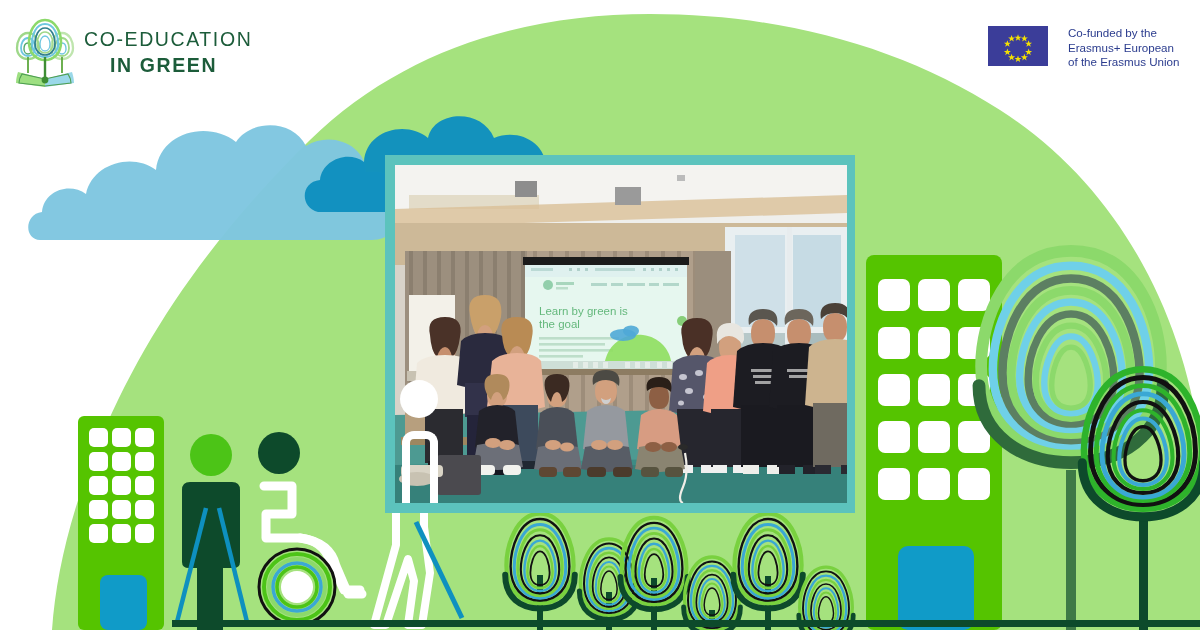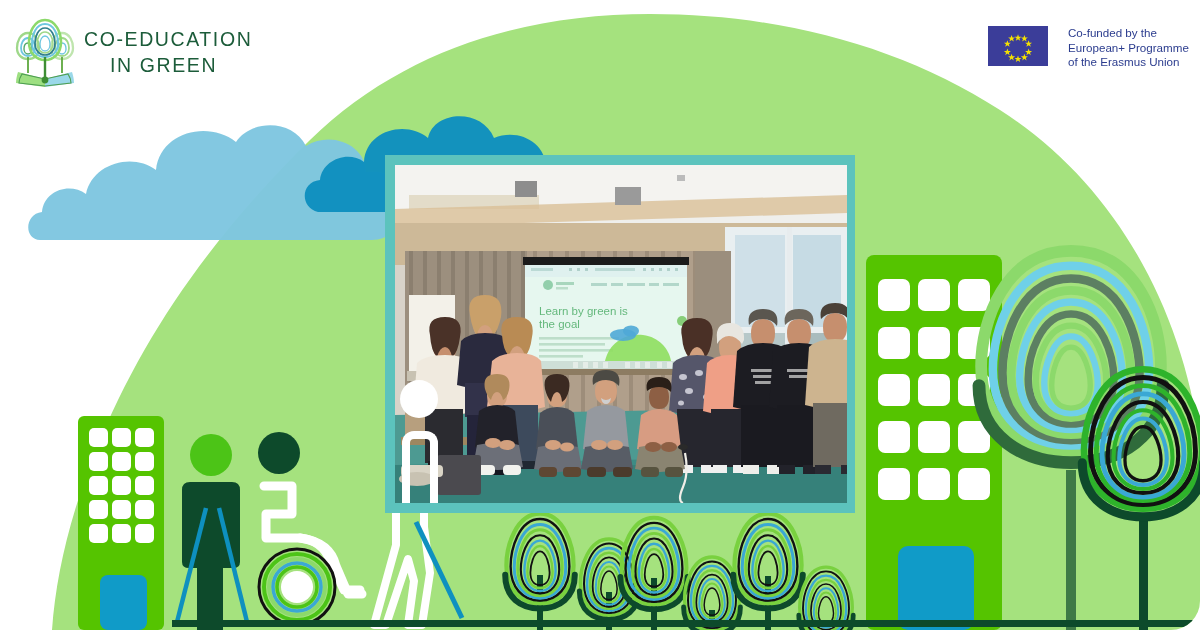--- a/index.html
+++ b/index.html
@@ -3,28 +3,28 @@
 <meta charset="utf-8">
 <title>Co-Education in Green</title>
 <style>
   * { margin:0; padding:0; box-sizing:border-box; }
   html,body{ background:#ffffff; }
   body{
     width:1200px; height:630px; position:relative; overflow:hidden;
     font-family:"Liberation Sans", sans-serif;
     background:#ffffff;
   }
-  #stage{ position:absolute; inset:0; width:1200px; height:630px; overflow:hidden;border-radius:29px; }
+  #stage{ position:absolute; inset:0; width:1200px; height:630px; overflow:hidden; }
   svg.layer{ position:absolute; left:0; top:0; width:1200px; height:630px; display:block; }
 
   
   #logo{ position:absolute; left:14px; top:12px; width:340px; height:82px; display:flex; align-items:center; gap:8px; }
   #logo-mark{ width:62px; height:72px; flex:0 0 auto; }
   #logo-text{ color:#1c5c3a; letter-spacing:1.6px; line-height:1.32; font-size:19.5px; font-weight:400; white-space:nowrap; }
-  #logo-text .l2{ padding-left:26px; display:block; }
+  #logo-text .l2{ padding-left:26px; display:block;font-weight:bold; }
 
   
   #eu-badge{ position:absolute; left:988px; top:26px; display:flex; align-items:flex-start; gap:20px; }
   #eu-flag{ width:60px; height:40px; flex:0 0 auto; }
   #eu-text{ color:#2b3c8e; font-size:11.6px; line-height:1.26; white-space:nowrap; }
 
   
   #photo-frame{
     position:absolute; left:385px; top:155px; width:470px; height:358px;
     background:#5cc3bd; padding:10px 8px 10px 10px;
@@ -269,21 +269,21 @@
         <polygon points="36.9,27.2 37.8,29.7 40.4,29.7 38.3,31.3 39.1,33.8 36.9,32.2 34.7,33.8 35.5,31.3 33.4,29.7 36,29.7" transform="translate(-0.5,0.6)"></polygon>
         <polygon points="30,28.6 30.9,31.1 33.5,31.1 31.4,32.7 32.2,35.2 30,33.6 27.8,35.2 28.6,32.7 26.5,31.1 29.1,31.1" transform="translate(0,0.8)"></polygon>
         <polygon points="23.1,27.2 24,29.7 26.6,29.7 24.5,31.3 25.3,33.8 23.1,32.2 20.9,33.8 21.7,31.3 19.6,29.7 22.2,29.7" transform="translate(0.5,0.6)"></polygon>
         <polygon points="18.6,22.4 19.5,24.9 22.1,24.9 20,26.5 20.8,29 18.6,27.4 16.4,29 17.2,26.5 15.1,24.9 17.7,24.9" transform="translate(0.8,0.2)"></polygon>
         <polygon points="18.6,14.4 19.5,16.9 22.1,16.9 20,18.5 20.8,21 18.6,19.4 16.4,21 17.2,18.5 15.1,16.9 17.7,16.9" transform="translate(0.8,-0.2)"></polygon>
         <polygon points="23.1,9.6 24,12.1 26.6,12.1 24.5,13.7 25.3,16.2 23.1,14.6 20.9,16.2 21.7,13.7 19.6,12.1 22.2,12.1" transform="translate(0.5,-0.6)"></polygon>
       </g>
     </svg>
     <div id="eu-text">
       <div>Co-funded by the</div>
-      <div>European+ Programme</div>
+      <div>Erasmus+ European</div>
       <div>of the Erasmus Union</div>
     </div>
   </div>
 
   <div id="photo-frame">
     <div id="photo">
       <svg id="photo-svg" viewBox="0 0 452 338" preserveAspectRatio="none">
 
         <rect x="0" y="0" width="452" height="338" fill="#d8d3c9"></rect>
 

